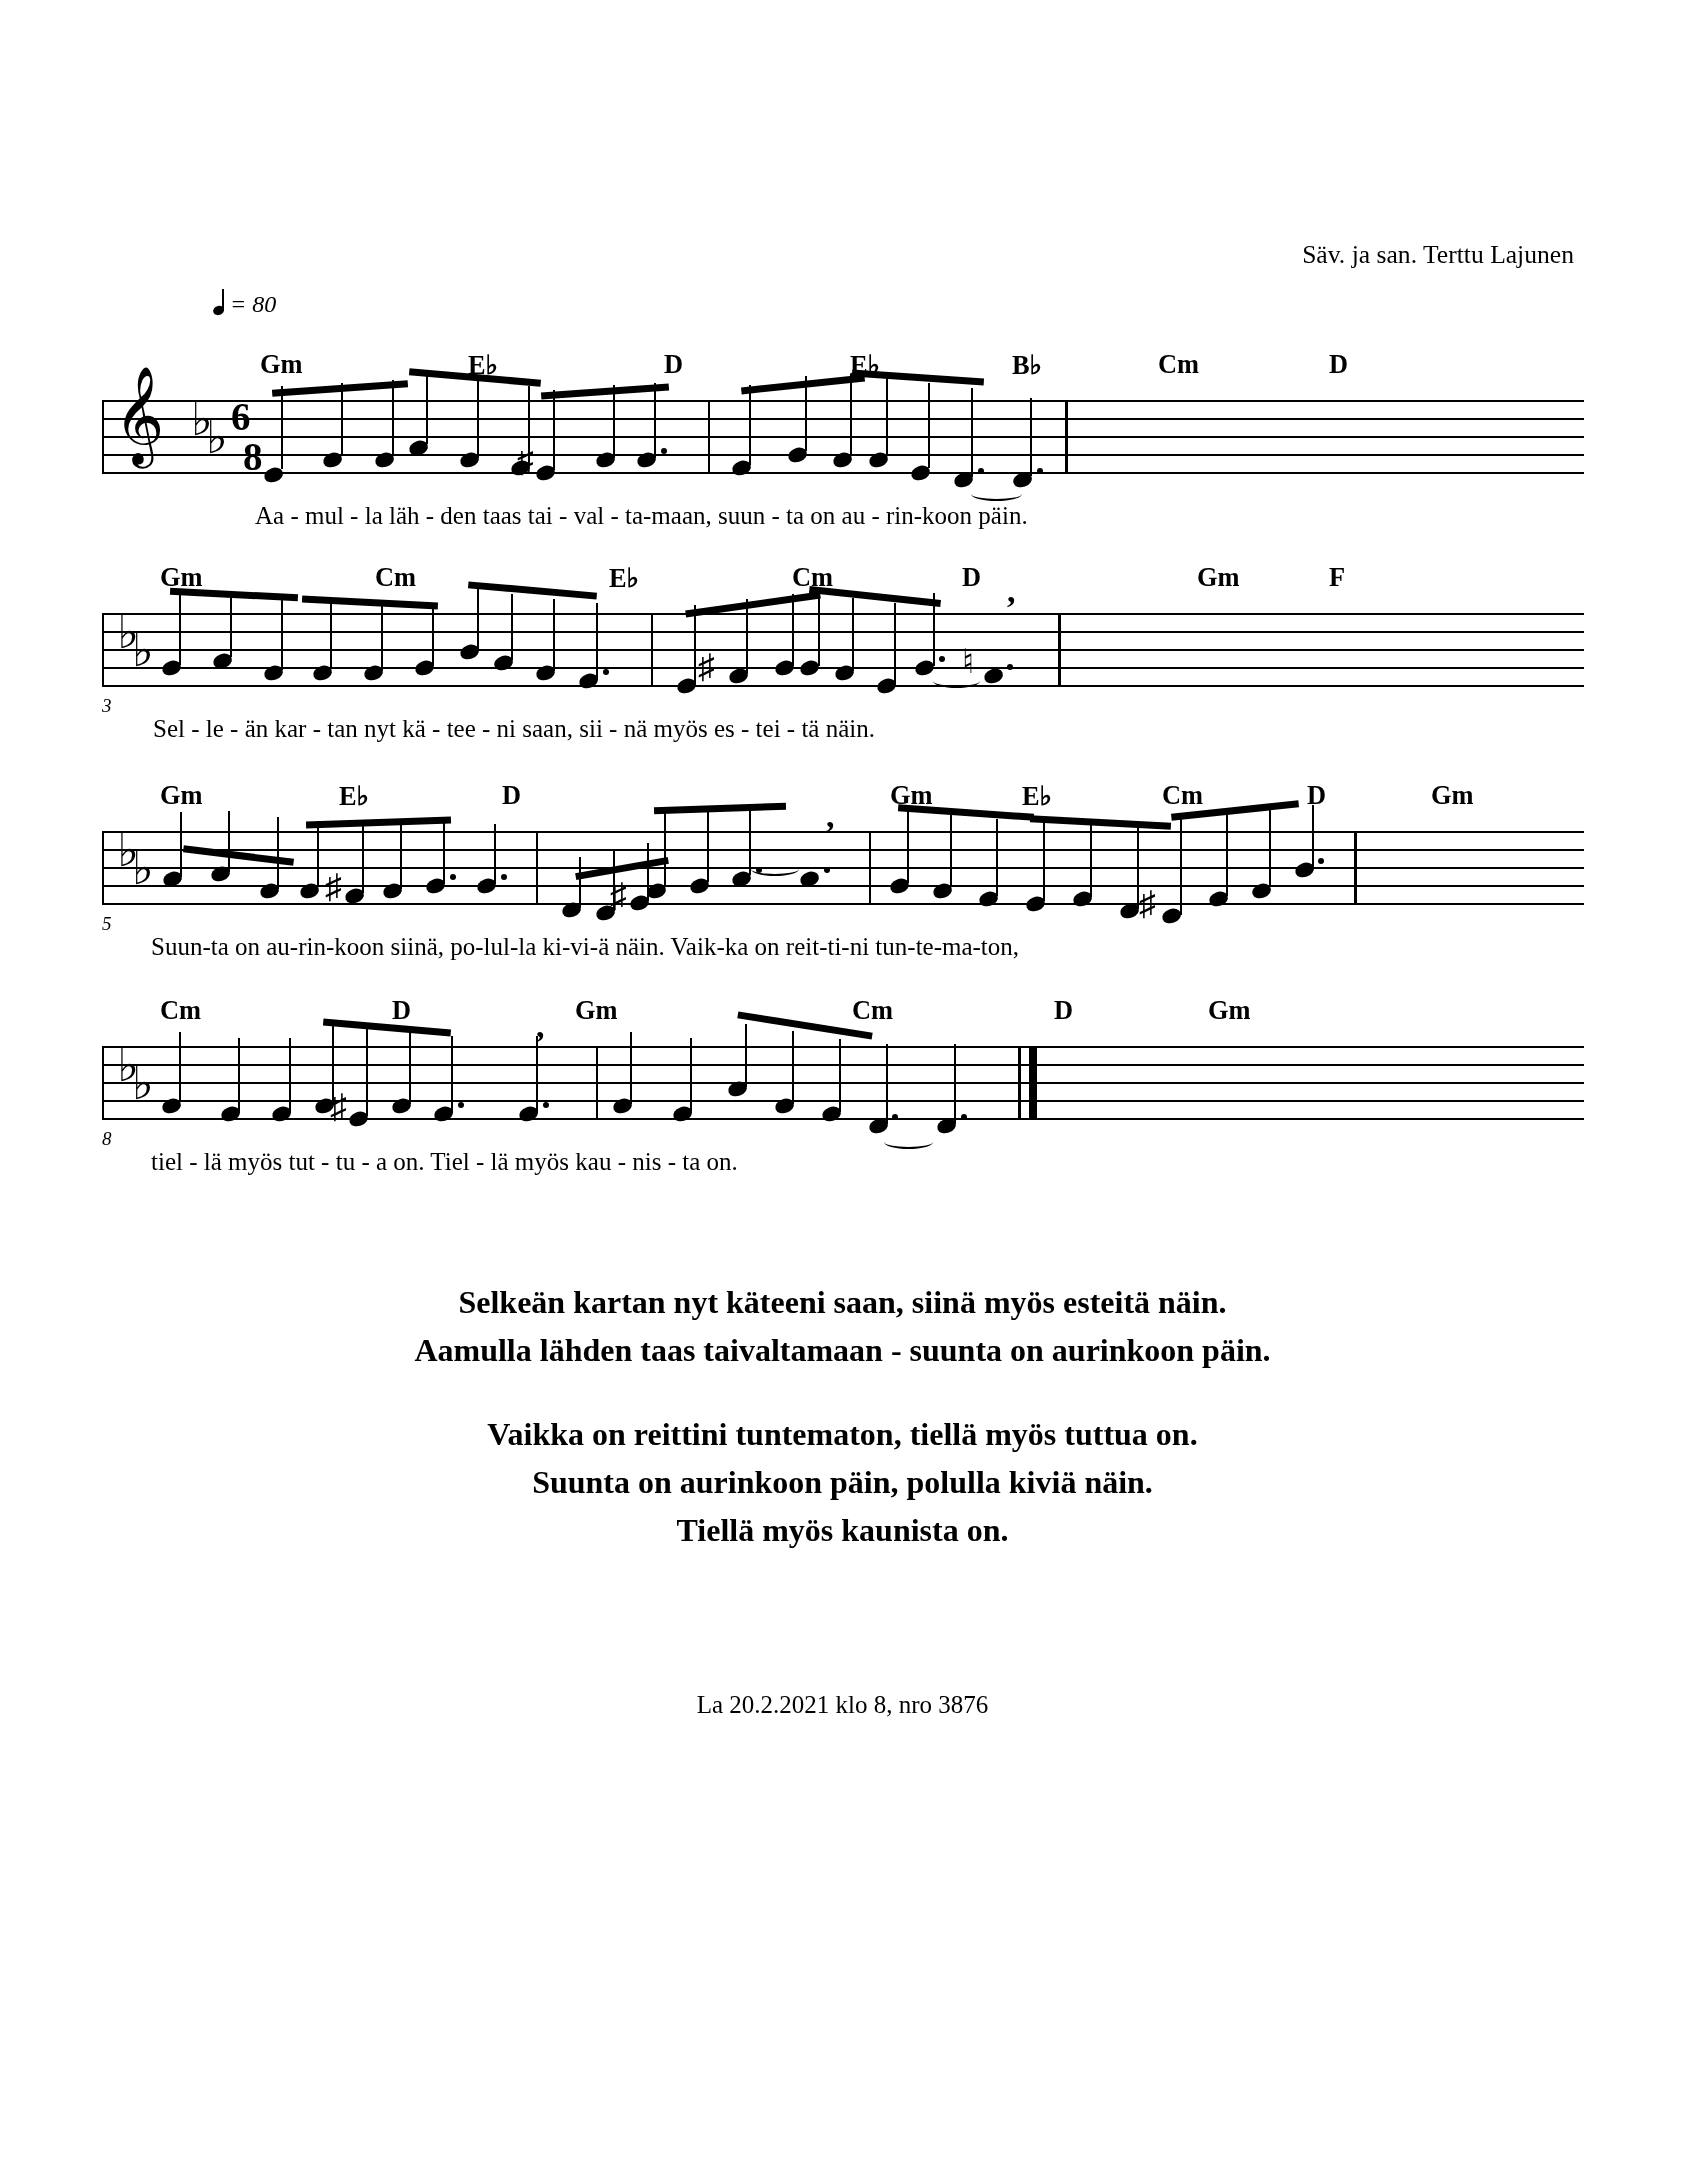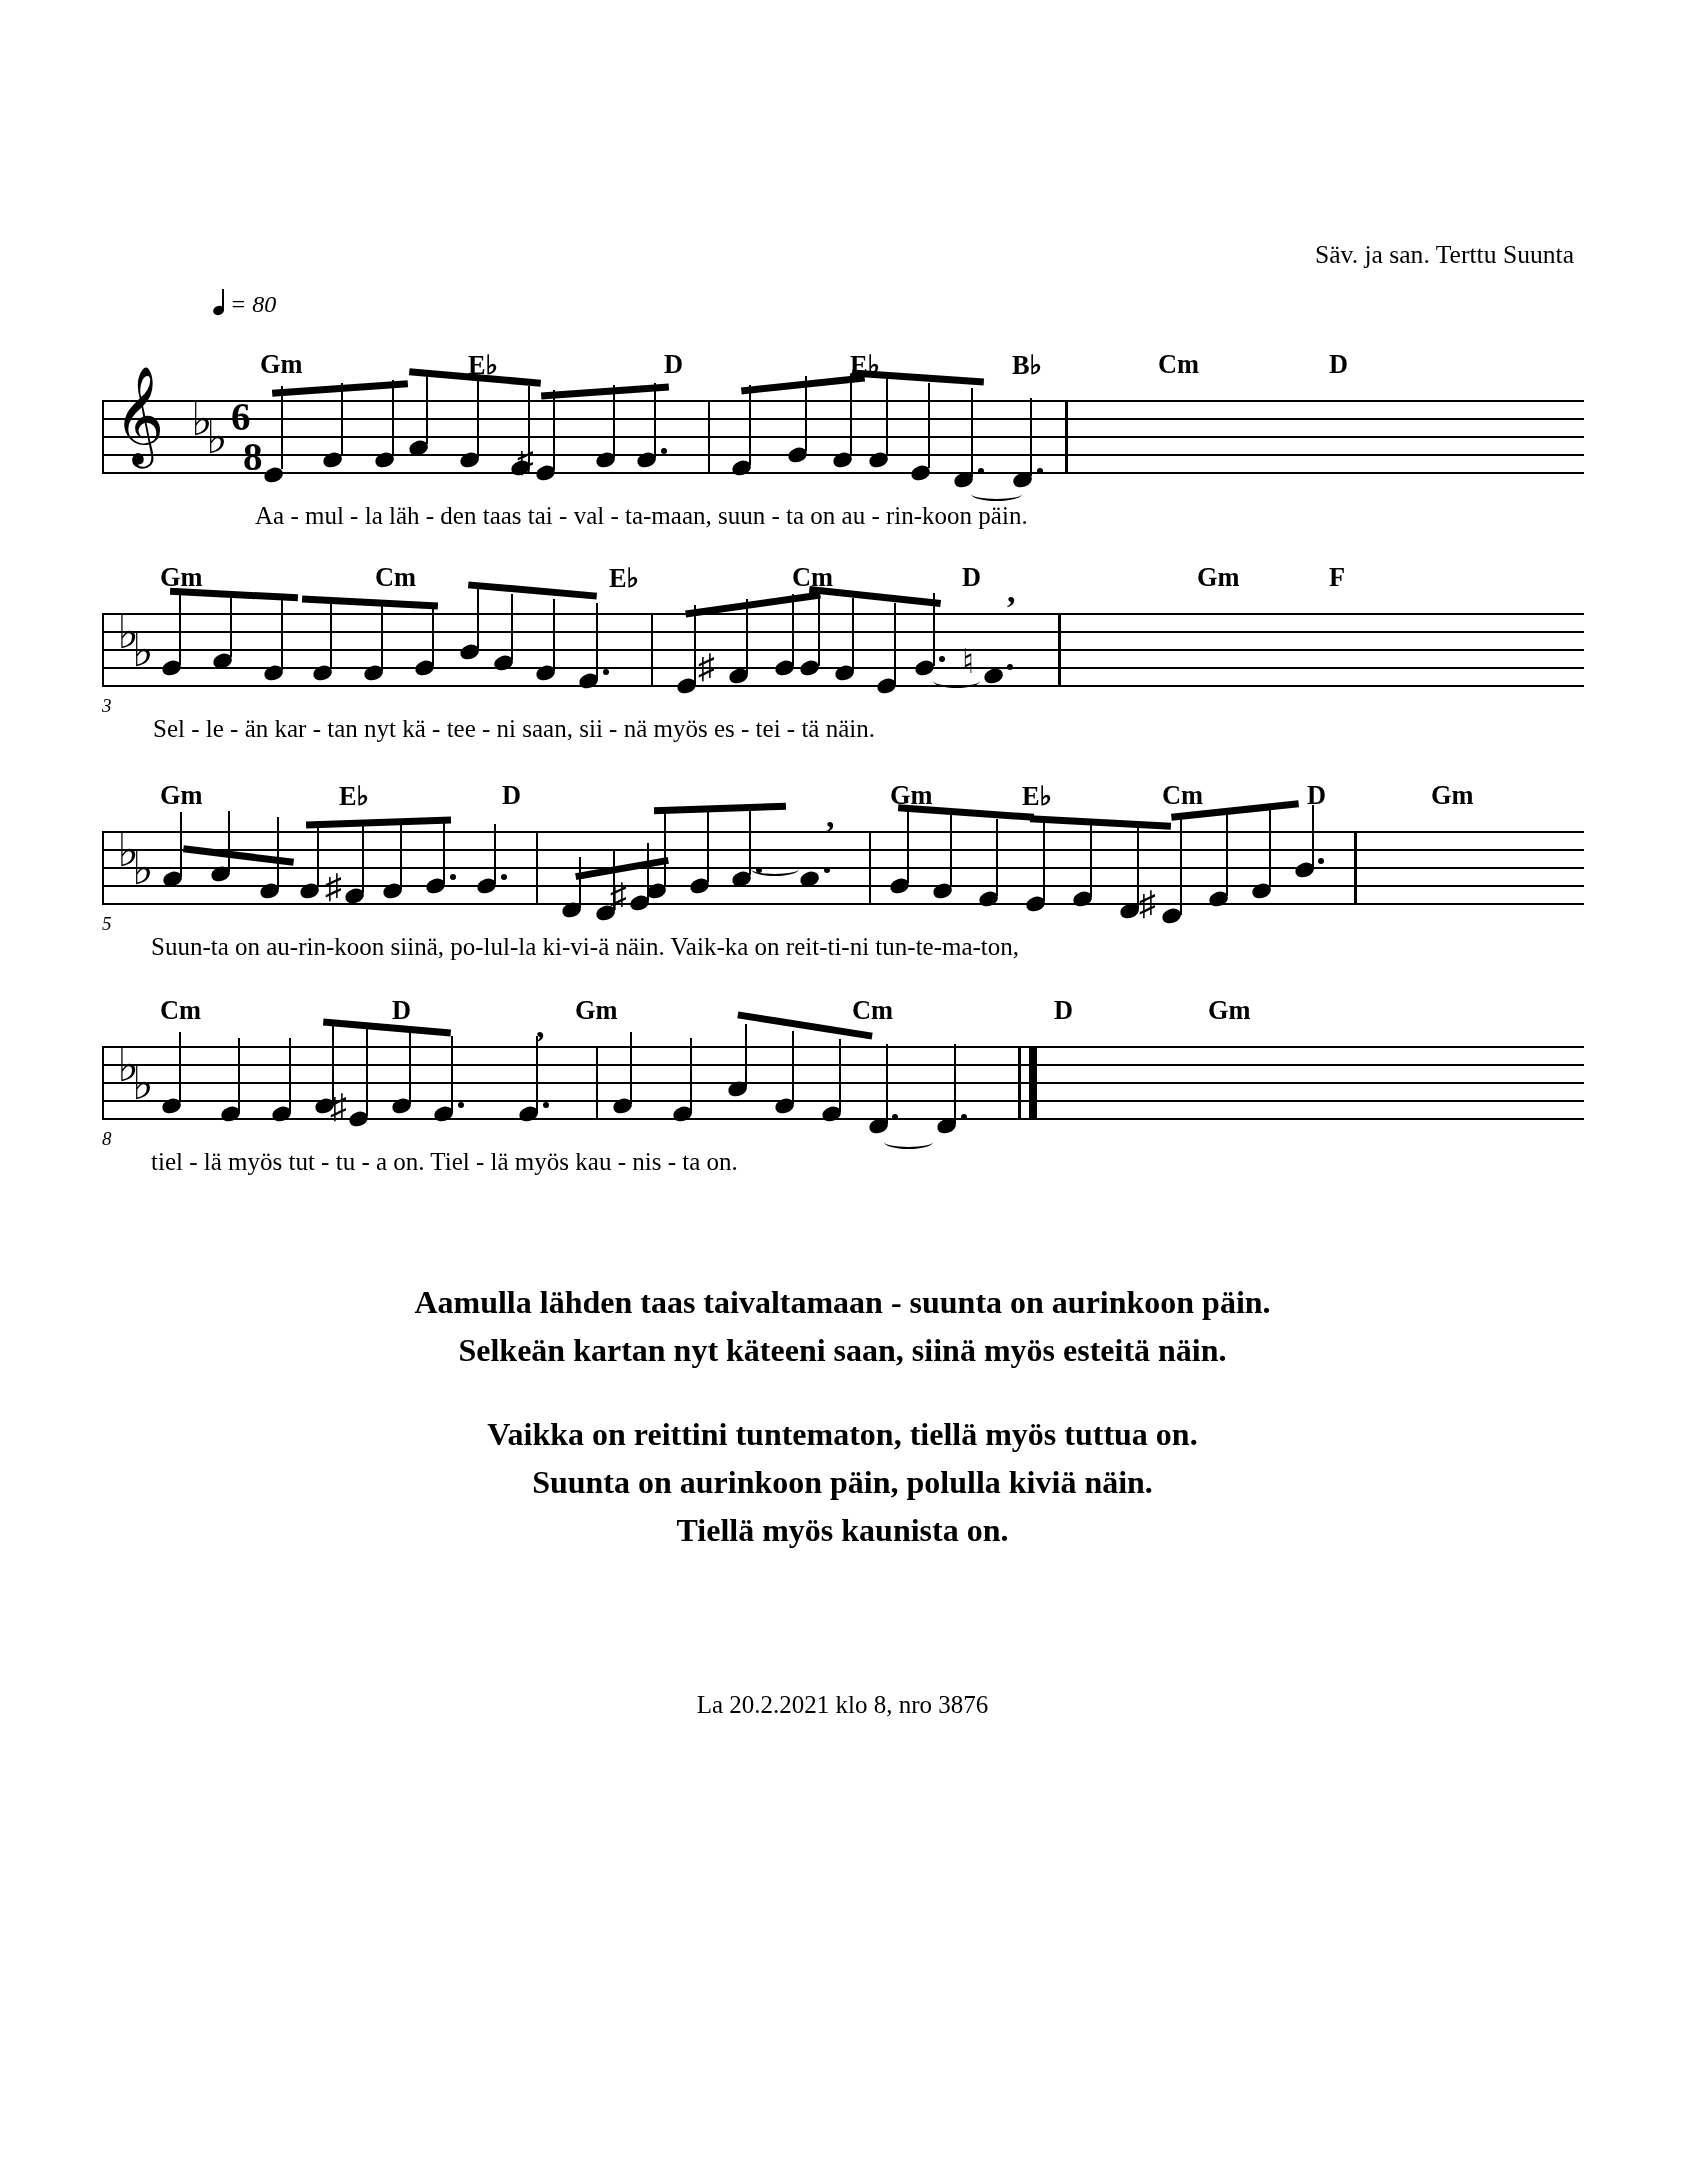--- a/index.html
+++ b/index.html
@@ -220,21 +220,21 @@
     text-align: center;
     font-size: 23px;
   }
 </style>
 </head>
 <body>
 
 <div class="page">
 
 
-  <div class="composer">Säv. ja san. Terttu Suunta</div>
+  <div class="composer">Säv. ja san. Terttu Lajunen</div>
 
   <div class="tempo">
     <span class="qnote"></span>
     <span>= 80</span>
   </div>
 
   <div class="system" style="top:400px;">
     <div class="staff">
       <div class="line"></div>
       <div class="line"></div>
@@ -568,22 +568,22 @@
     <div class="dot" style="left:859px; top:68px;"></div>
 
     <div class="barline end-thin" style="left:916px;"></div>
     <div class="barline end-thick" style="left:927px;"></div>
 
     <div class="lyric" style="left:49px; top:102px;">tiel - lä  myös  tut - tu -  a    on.            Tiel - lä  myös  kau - nis - ta    on.</div>
   </div>
 
   <div class="lyrics-block" style="top:1278px;">
     <div class="stanza">
+      <div>Selkeän kartan nyt käteeni saan, siinä myös esteitä näin.</div>
       <div>Aamulla lähden taas taivaltamaan - suunta on aurinkoon päin.</div>
-      <div>Selkeän kartan nyt käteeni saan, siinä myös esteitä näin.</div>
     </div>
     <div class="stanza">
       <div>Vaikka on reittini tuntematon, tiellä myös tuttua on.</div>
       <div>Suunta on aurinkoon päin, polulla kiviä näin.</div>
       <div>Tiellä myös kaunista on.</div>
     </div>
   </div>
 
   <div class="datestamp">La 20.2.2021 klo 8, nro 3876</div>
 

